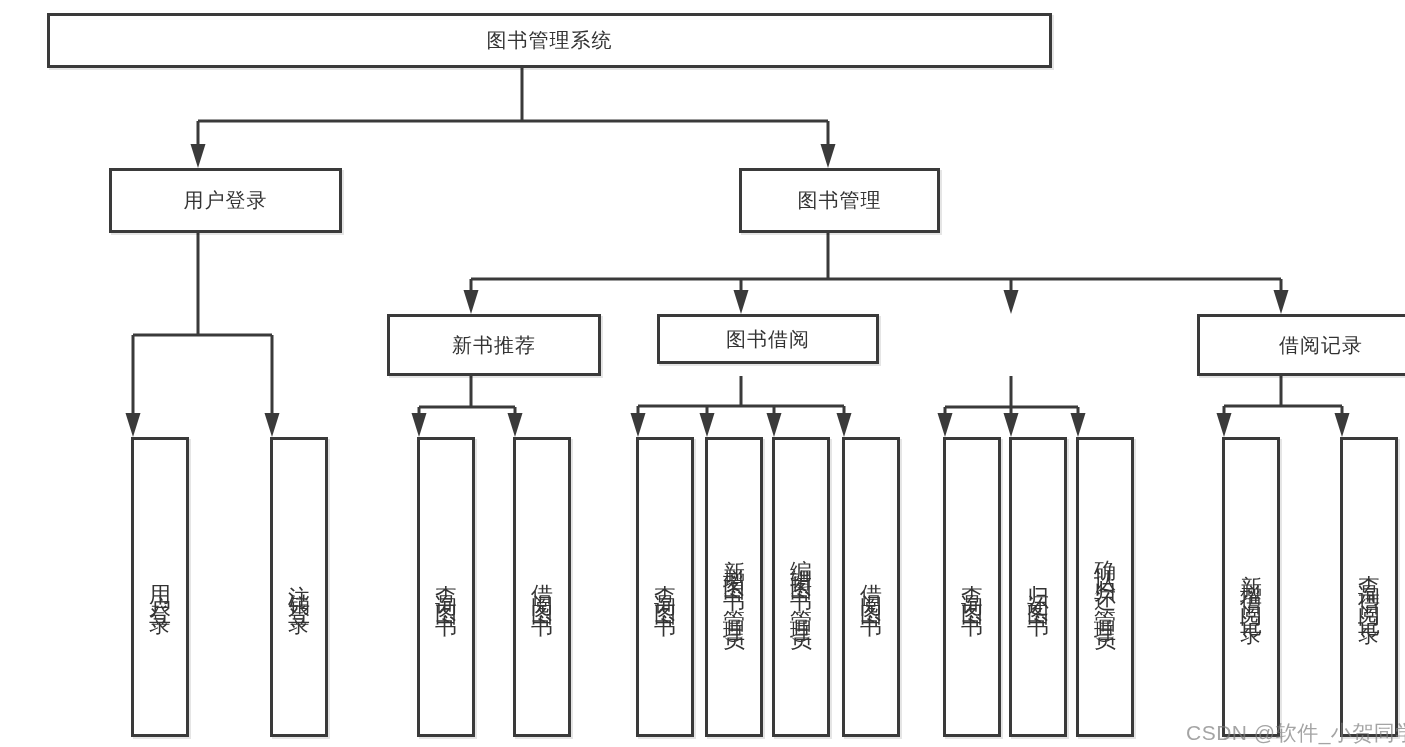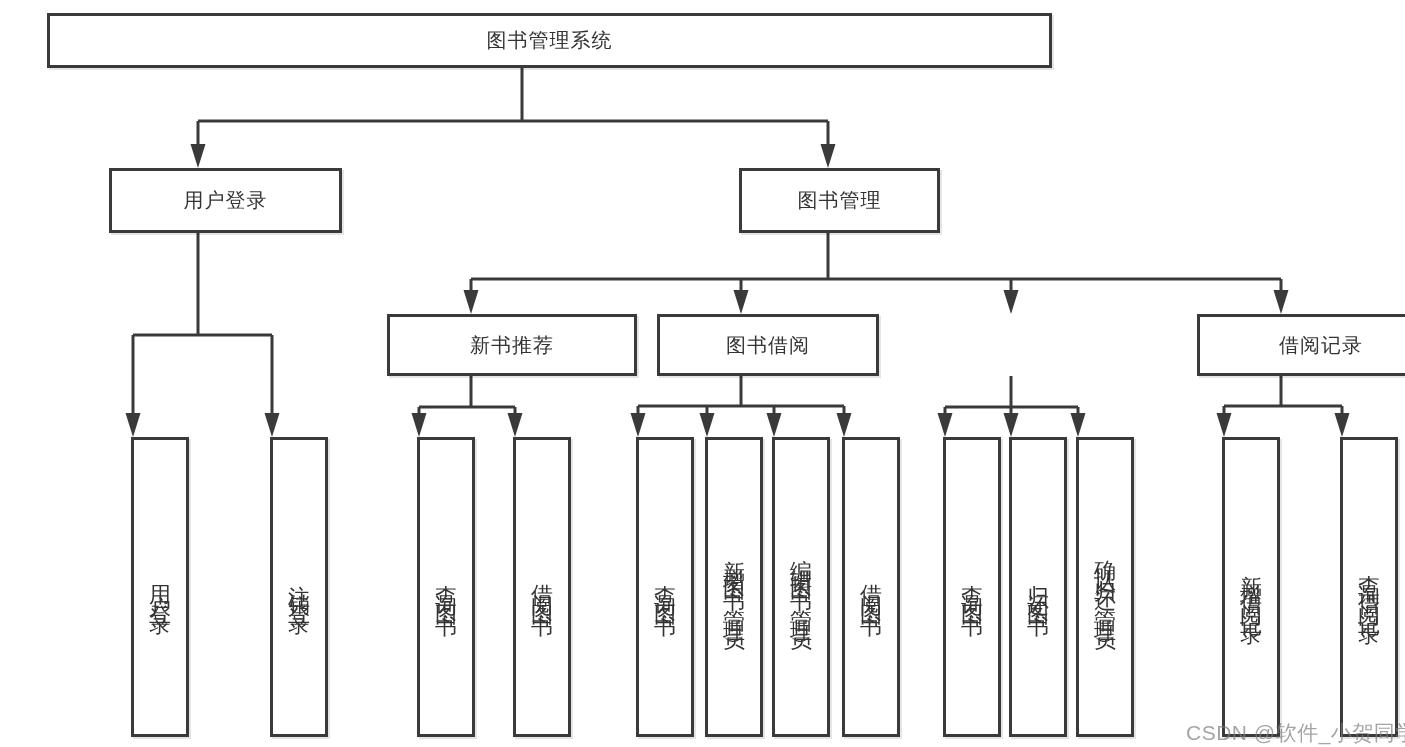--- a/index.html
+++ b/index.html
@@ -86,24 +86,24 @@
     <span class="h-label">图书管理系统</span>
   </div>
 
   <div class="h-node" style="left:82px;top:168px;width:233px;height:65px">
     <span class="h-label">用户登录</span>
   </div>
   <div class="h-node" style="left:712px;top:168px;width:201px;height:65px">
     <span class="h-label">图书管理</span>
   </div>
 
-  <div class="h-node" style="left:360px;top:314px;width:250px;height:62px">
+  <div class="h-node" style="left:360px;top:314px;width:214px;height:62px">
     <span class="h-label">新书推荐</span>
   </div>
-  <div class="h-node" style="left:630px;top:314px;width:222px;height:62px">
+  <div class="h-node" style="left:630px;top:314px;width:222px;height:50px">
     <span class="h-label">图书借阅</span>
   </div>
   <div class="h-node" style="left:1170px;top:314px;width:248px;height:62px">
     <span class="h-label">借阅记录</span>
   </div>
 
   <div class="v-node" style="left:104px">
     <span class="v-label">用户登录</span>
   </div>
   <div class="v-node" style="left:243px">

